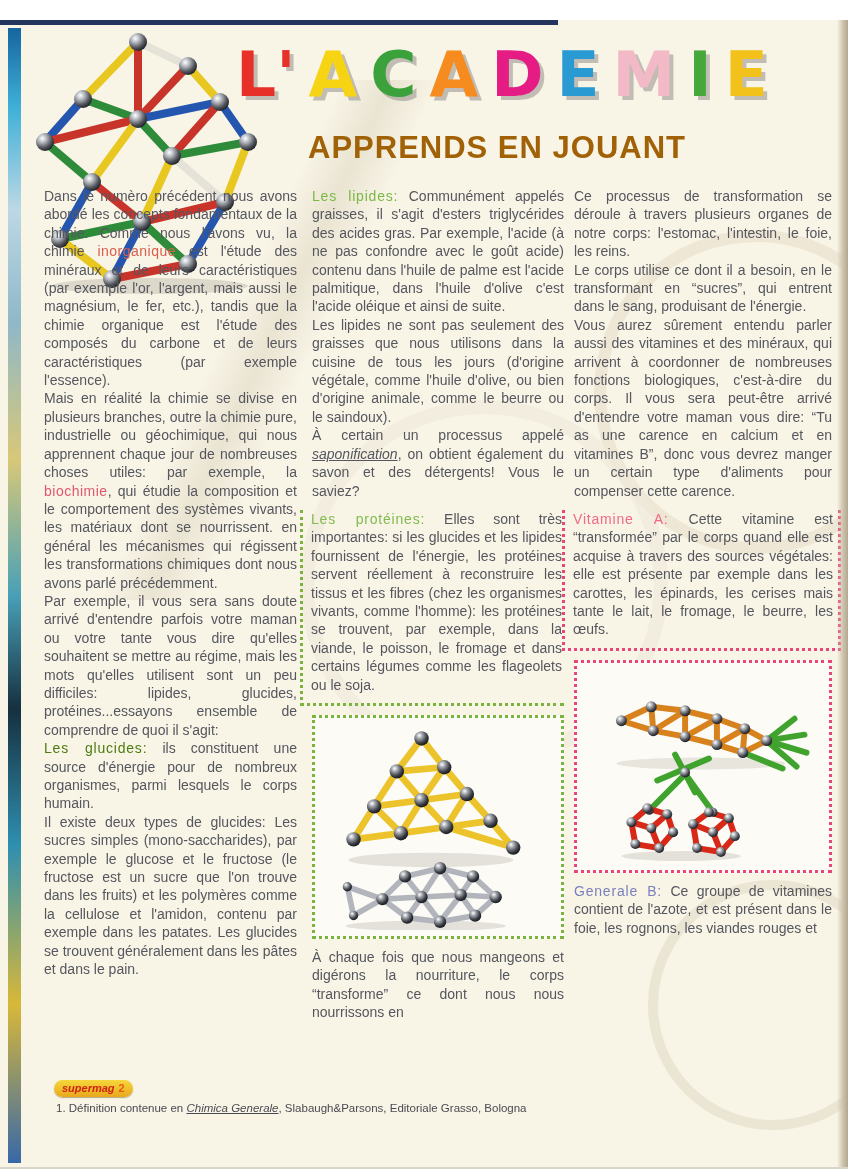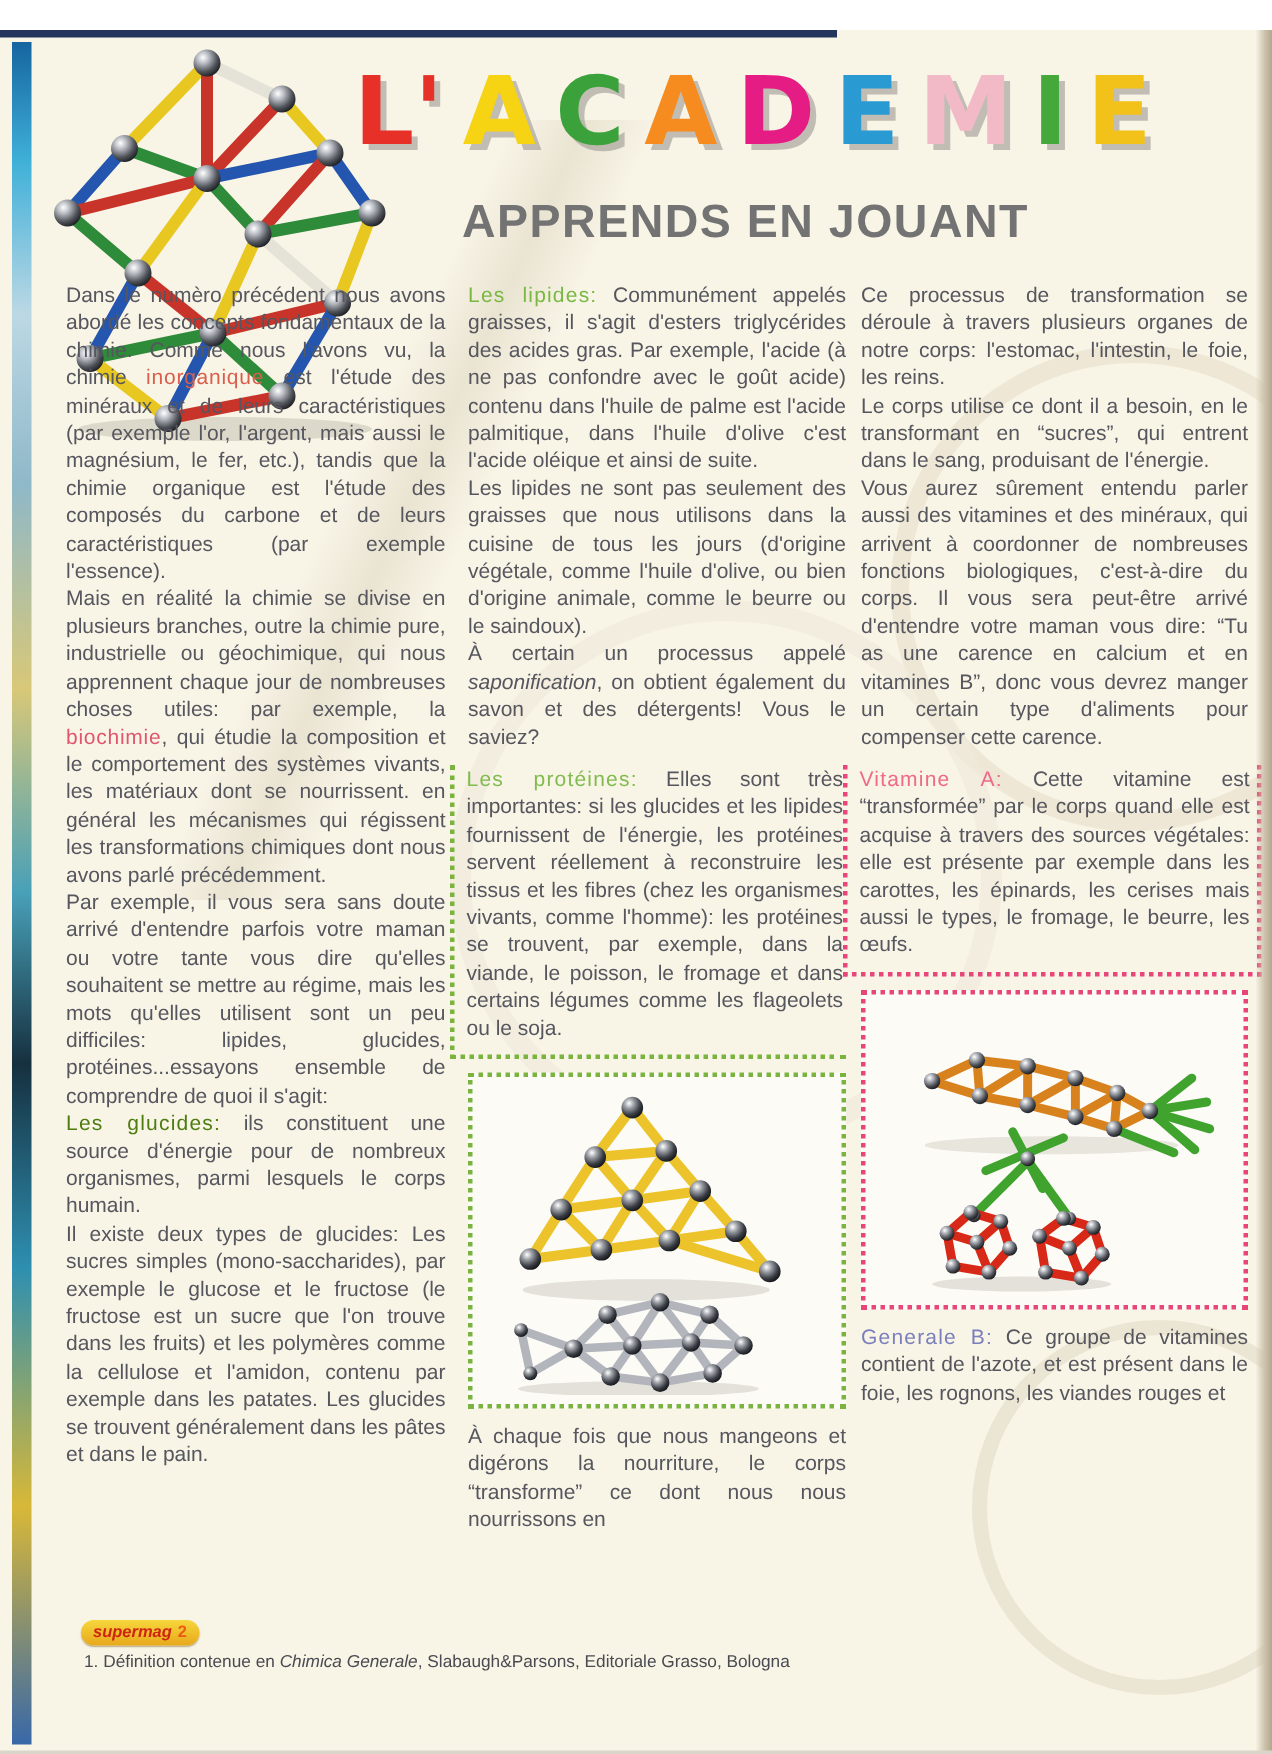--- a/index.html
+++ b/index.html
@@ -30,21 +30,21 @@
     letter-spacing:1px;font-family:"Liberation Sans",sans-serif;}
   
   .col{position:absolute;top:167px;z-index:2;font-size:14px;line-height:18.4px;
     color:#56565e;text-align:justify;}
   .col1{left:44px;width:253px;}
   .col2{left:312px;width:252px;}
   .col3{left:574px;width:258px;}
   .col p{margin:0;}
   .hl{letter-spacing:0.5px;}
   .hd{letter-spacing:0.8px;}
-  .it{font-style:italic;}
+  .it{font-style:italic;text-decoration:underline;}
   .pbox{border-left:3px dotted;border-bottom:3px dotted;padding:0 2px 9px 8px;margin-left:-12px;margin-top:10px;}
   .imgbox{border:3px dotted;background:#fcfbf6;padding:6px;margin:9px 0 9px 0;}
   .imgbox svg{display:block;}
   .vbox{border-left:3px dotted;border-right:3px dotted;border-bottom:3px dotted;
         padding:0 5px 9px 8px;margin-left:-12px;margin-right:-9px;margin-top:10px;}
   
   .badge{position:absolute;left:54px;top:1060px;z-index:3;height:17px;line-height:16px;
     background:linear-gradient(#f6d73c,#e8a81c);border-radius:9px;padding:0 8px;
     font-size:11px;font-weight:bold;font-style:italic;color:#cf2414;
     box-shadow:0 1px 1px rgba(120,100,40,0.5);}
@@ -121,21 +121,21 @@
         <circle cx="122" cy="198" r="9"></circle>
         <circle cx="205" cy="178" r="9"></circle>
       <circle cx="92" cy="255" r="9"></circle>
         <circle cx="168" cy="240" r="9"></circle>
     </g>
   </svg>
 
   <div class="title">
     <span class="tl" style="color: rgb(230, 48, 40);">L'</span><span class="tl" style="color: rgb(246, 211, 19);">A</span><span class="tl" style="color: rgb(59, 161, 58);">C</span><span class="tl" style="color: rgb(246, 139, 31);">A</span><span class="tl" style="color: rgb(229, 28, 132);">D</span><span class="tl" style="color: rgb(42, 154, 210);">E</span><span class="tl" style="color: rgb(242, 185, 198);">M</span><span class="tl" style="color: rgb(69, 168, 59);">I</span><span class="tl" style="color: rgb(242, 194, 26);">E</span>
   </div>
-  <div class="subtitle" style="color: #737373;">APPRENDS EN JOUANT</div>
+  <div class="subtitle" style="color: #a16207;">APPRENDS EN JOUANT</div>
 
   <div class="col col1">
     <p><span>Dans le numèro précédent nous avons abordé les concepts fondamentaux de la chimie. Comme nous l'avons vu, la chimie </span><span class="hl" style="color: rgb(217, 95, 76);">inorganique</span><span> est l'étude des minéraux et de leurs caractéristiques (par exemple l'or, l'argent, mais aussi le magnésium, le fer, etc.), tandis que la chimie organique est l'étude des composés du carbone et de leurs caractéristiques (par exemple l'essence).</span></p>
     <p><span>Mais en réalité la chimie se divise en plusieurs branches, outre la chimie pure, industrielle ou géochimique, qui nous apprennent chaque jour de nombreuses choses utiles: par exemple, la </span><span class="hl" style="color: rgb(224, 86, 110);">biochimie</span><span>, qui étudie la composition et le comportement des systèmes vivants, les matériaux dont se nourrissent. en général les mécanismes qui régissent les transformations chimiques dont nous avons parlé précédemment.</span></p>
     <p><span>Par exemple, il vous sera sans doute arrivé d'entendre parfois votre maman ou votre tante vous dire qu'elles souhaitent se mettre au régime, mais les mots qu'elles utilisent sont un peu difficiles: lipides, glucides, protéines...essayons ensemble de comprendre de quoi il s'agit:</span></p>
     <p><span class="hd" style="color: #4d7c0f;">Les glucides:</span><span> ils constituent une source d'énergie pour de nombreux organismes, parmi lesquels le corps humain.</span></p>
     <p><span>Il existe deux types de glucides: Les sucres simples (mono-saccharides), par exemple le glucose et le fructose (le fructose est un sucre que l'on trouve dans les fruits) et les polymères comme la cellulose et l'amidon, contenu par exemple dans les patates. Les glucides se trouvent généralement dans les pâtes et dans le pain.</span></p>
   </div>
 
   <div class="col col2">
@@ -239,21 +239,21 @@
 
     <p><span>À chaque fois que nous mangeons et digérons la nourriture, le corps “transforme” ce dont nous nous nourrissons en</span></p>
   </div>
 
   <div class="col col3">
     <p><span>Ce processus de transformation se déroule à travers plusieurs organes de notre corps: l'estomac, l'intestin, le foie, les reins.</span></p>
     <p><span>Le corps utilise ce dont il a besoin, en le transformant en “sucres”, qui entrent dans le sang, produisant de l'énergie.</span></p>
     <p><span>Vous aurez sûrement entendu parler aussi des vitamines et des minéraux, qui arrivent à coordonner de nombreuses fonctions biologiques, c'est-à-dire du corps. Il vous sera peut-être arrivé d'entendre votre maman vous dire: “Tu as une carence en calcium et en vitamines B”, donc vous devrez manger un certain type d'aliments pour compenser cette carence.</span></p>
 
     <div class="vbox" style="border-color: rgb(232, 69, 122);">
-      <p><span class="hd" style="color: rgb(239, 106, 135);">Vitamine A:</span><span> Cette vitamine est “transformée” par le corps quand elle est acquise à travers des sources végétales: elle est présente par exemple dans les carottes, les épinards, les cerises mais aussi le types, le fromage, le beurre, les œufs.</span></p>
+      <p><span class="hd" style="color: rgb(239, 106, 135);">Vitamine A:</span><span> Cette vitamine est “transformée” par le corps quand elle est acquise à travers des sources végétales: elle est présente par exemple dans les carottes, les épinards, les cerises mais tante le lait, le fromage, le beurre, les œufs.</span></p>
     </div>
 
     <div class="imgbox" style="border-color: rgb(232, 69, 122);">
       <svg width="240" height="195" viewBox="0 0 224 196">
         <defs>
           <radialGradient id="bgrad3" cx="35%" cy="30%" r="75%">
             <stop offset="0%" stop-color="#ffffff"></stop>
               <stop offset="30%" stop-color="#aeb2b8"></stop>
             <stop offset="70%" stop-color="#484c52"></stop>
               <stop offset="100%" stop-color="#14161a"></stop>

